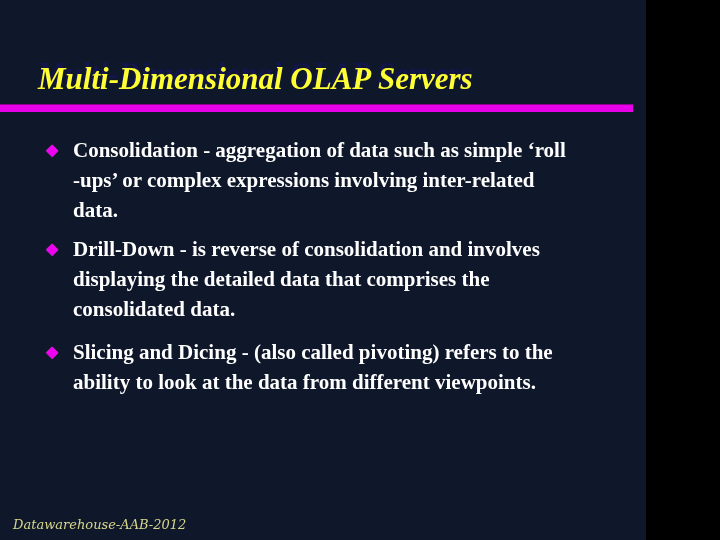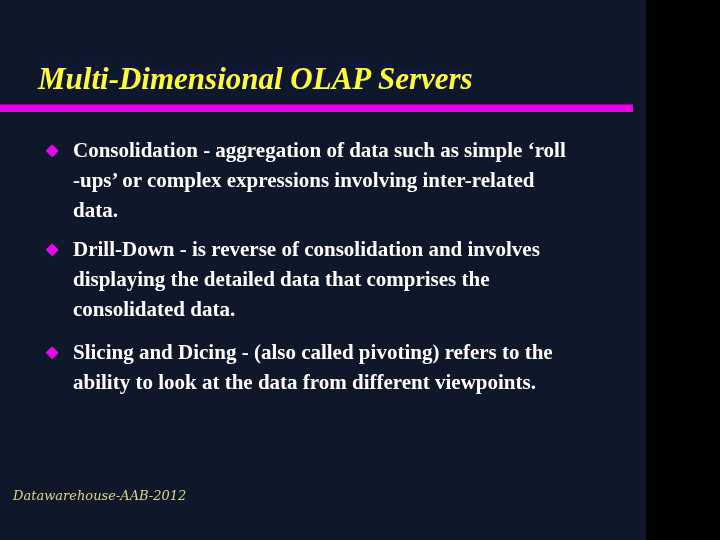--- a/index.html
+++ b/index.html
@@ -65,21 +65,21 @@
     text-shadow: 0 0 1px #ff55ff;
   }
   .bullet-term {
     text-decoration-thickness: 2px;
     text-underline-offset: 3px;
   }
   .bullet-rest { white-space: pre-line; }
   .footer-text {
     position: absolute;
     left: 13px;
-    top: 488px;
+    top: 517px;
     font-family: "DejaVu Serif", serif;
     font-style: italic;
     font-size: 13px;
     color: #d6d68c;
     white-space: nowrap;
   }
   .page-number {
     position: absolute;
     left: 671px;
     top: 495px;

